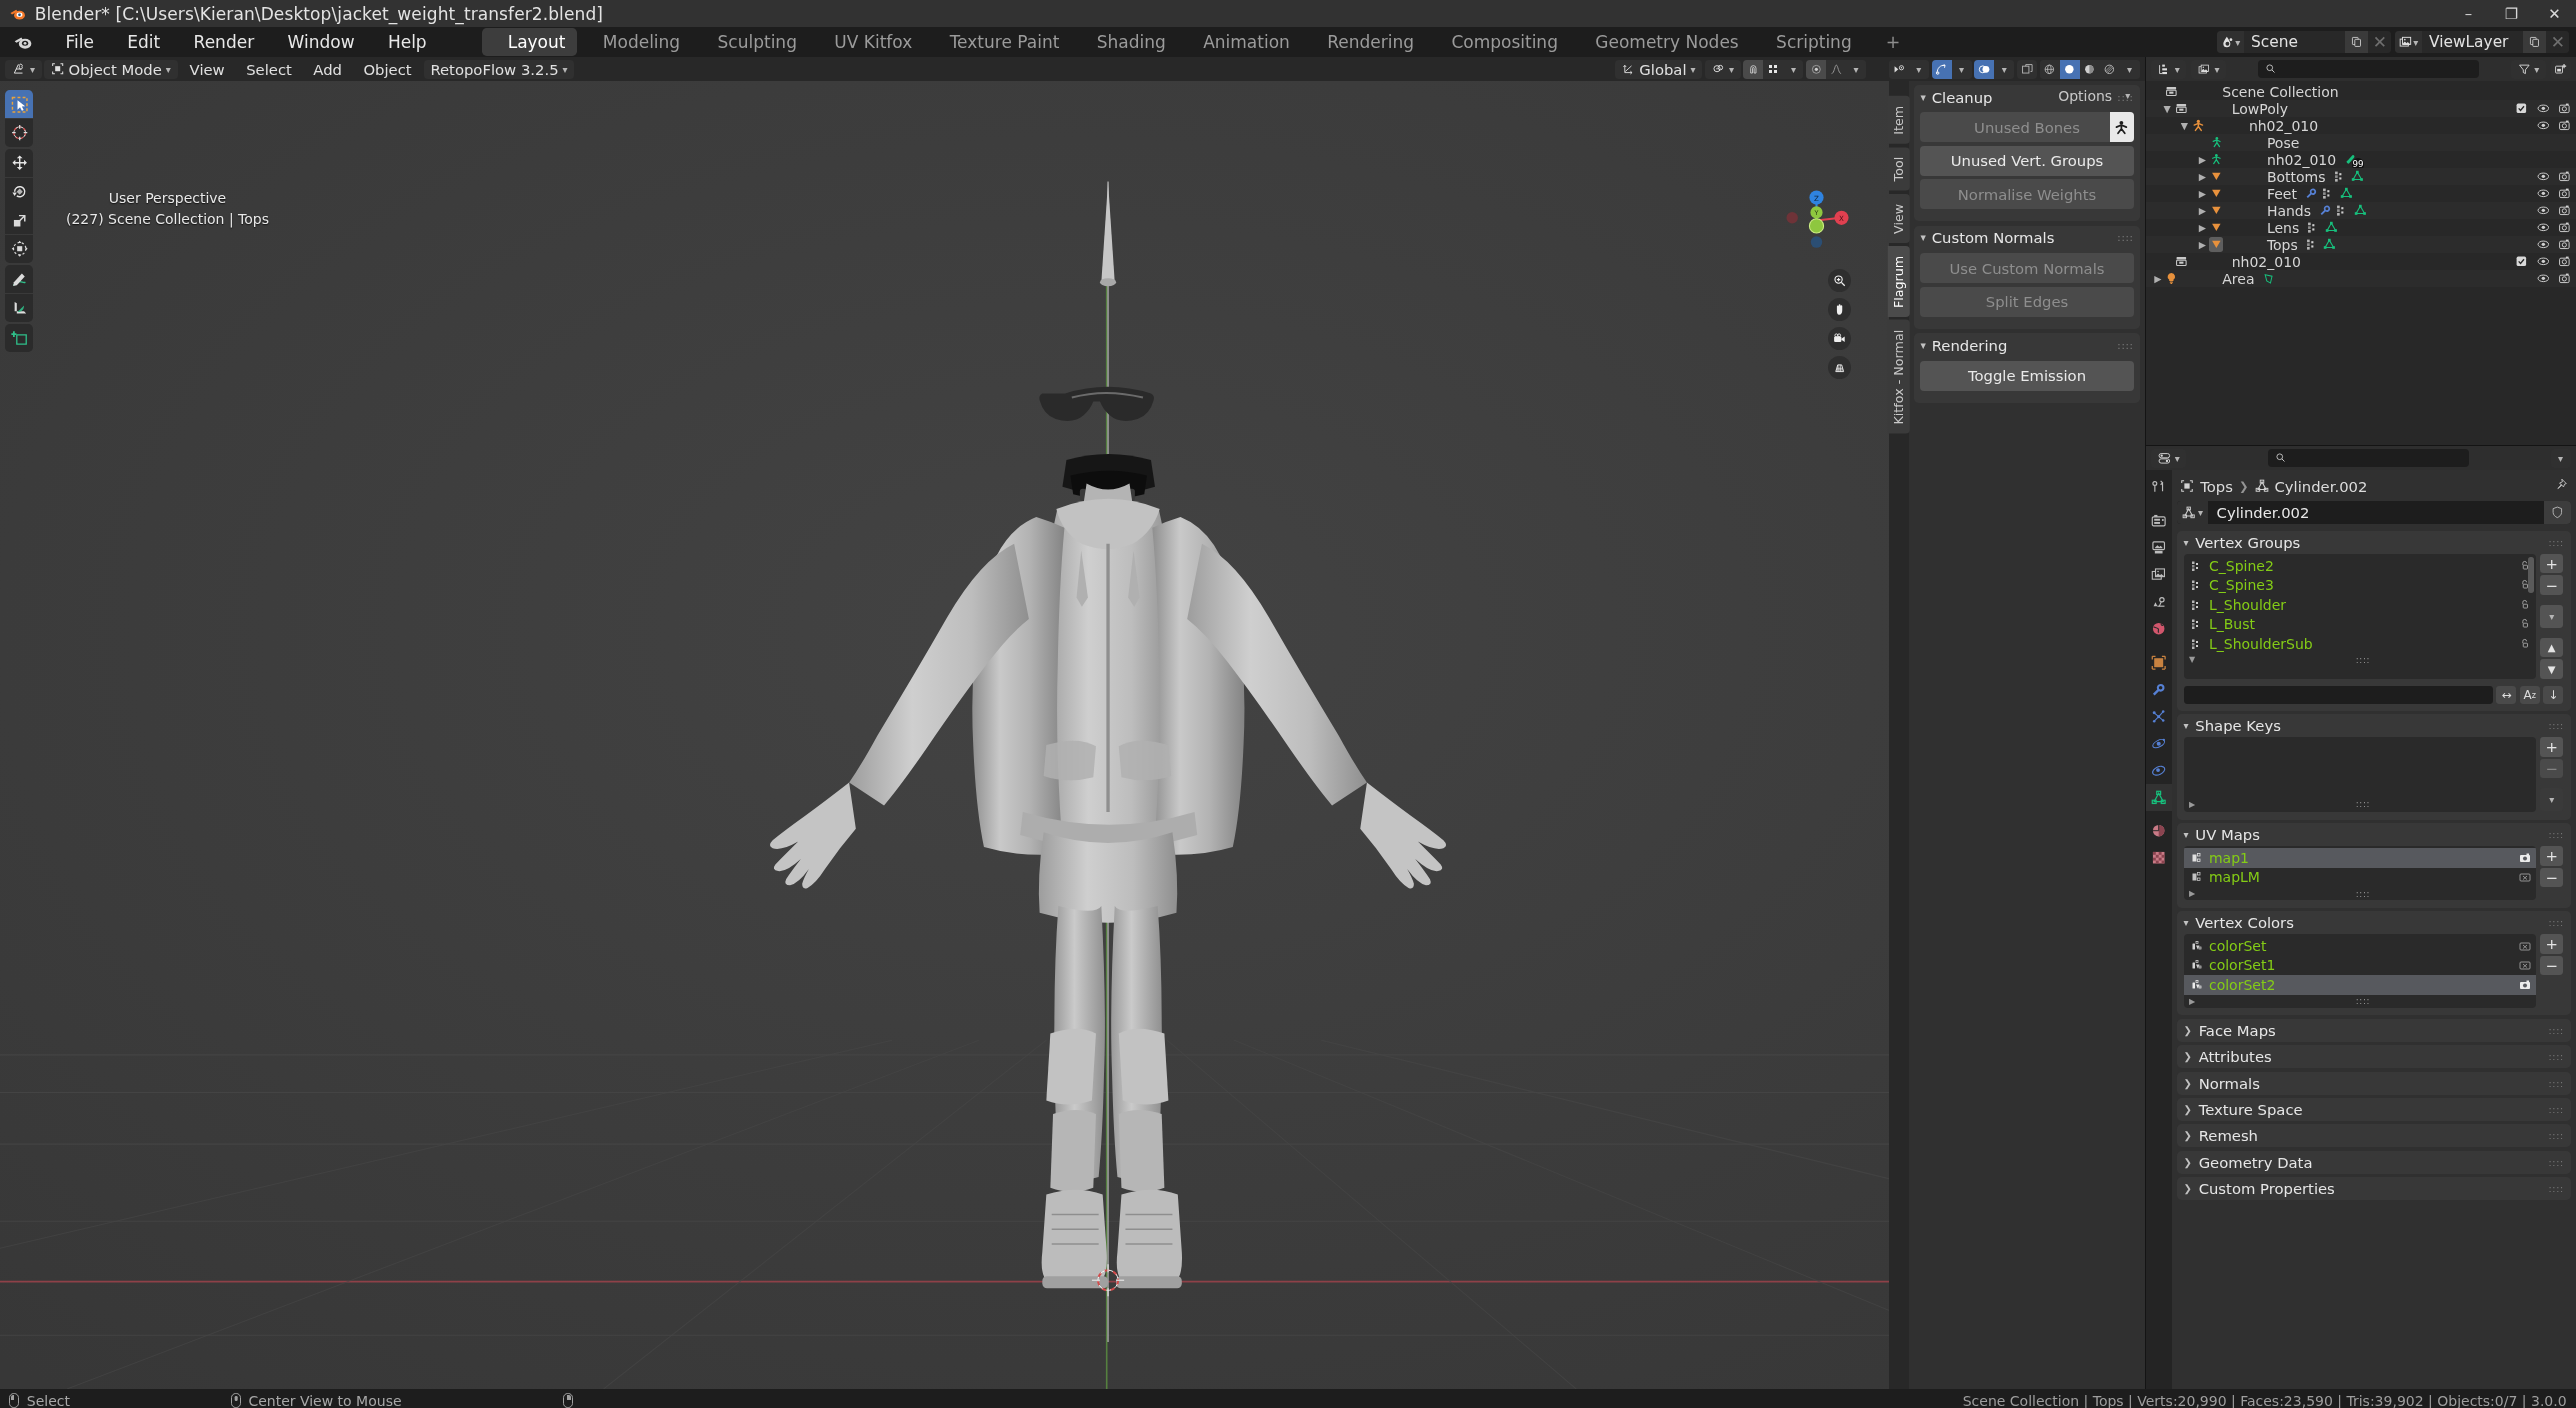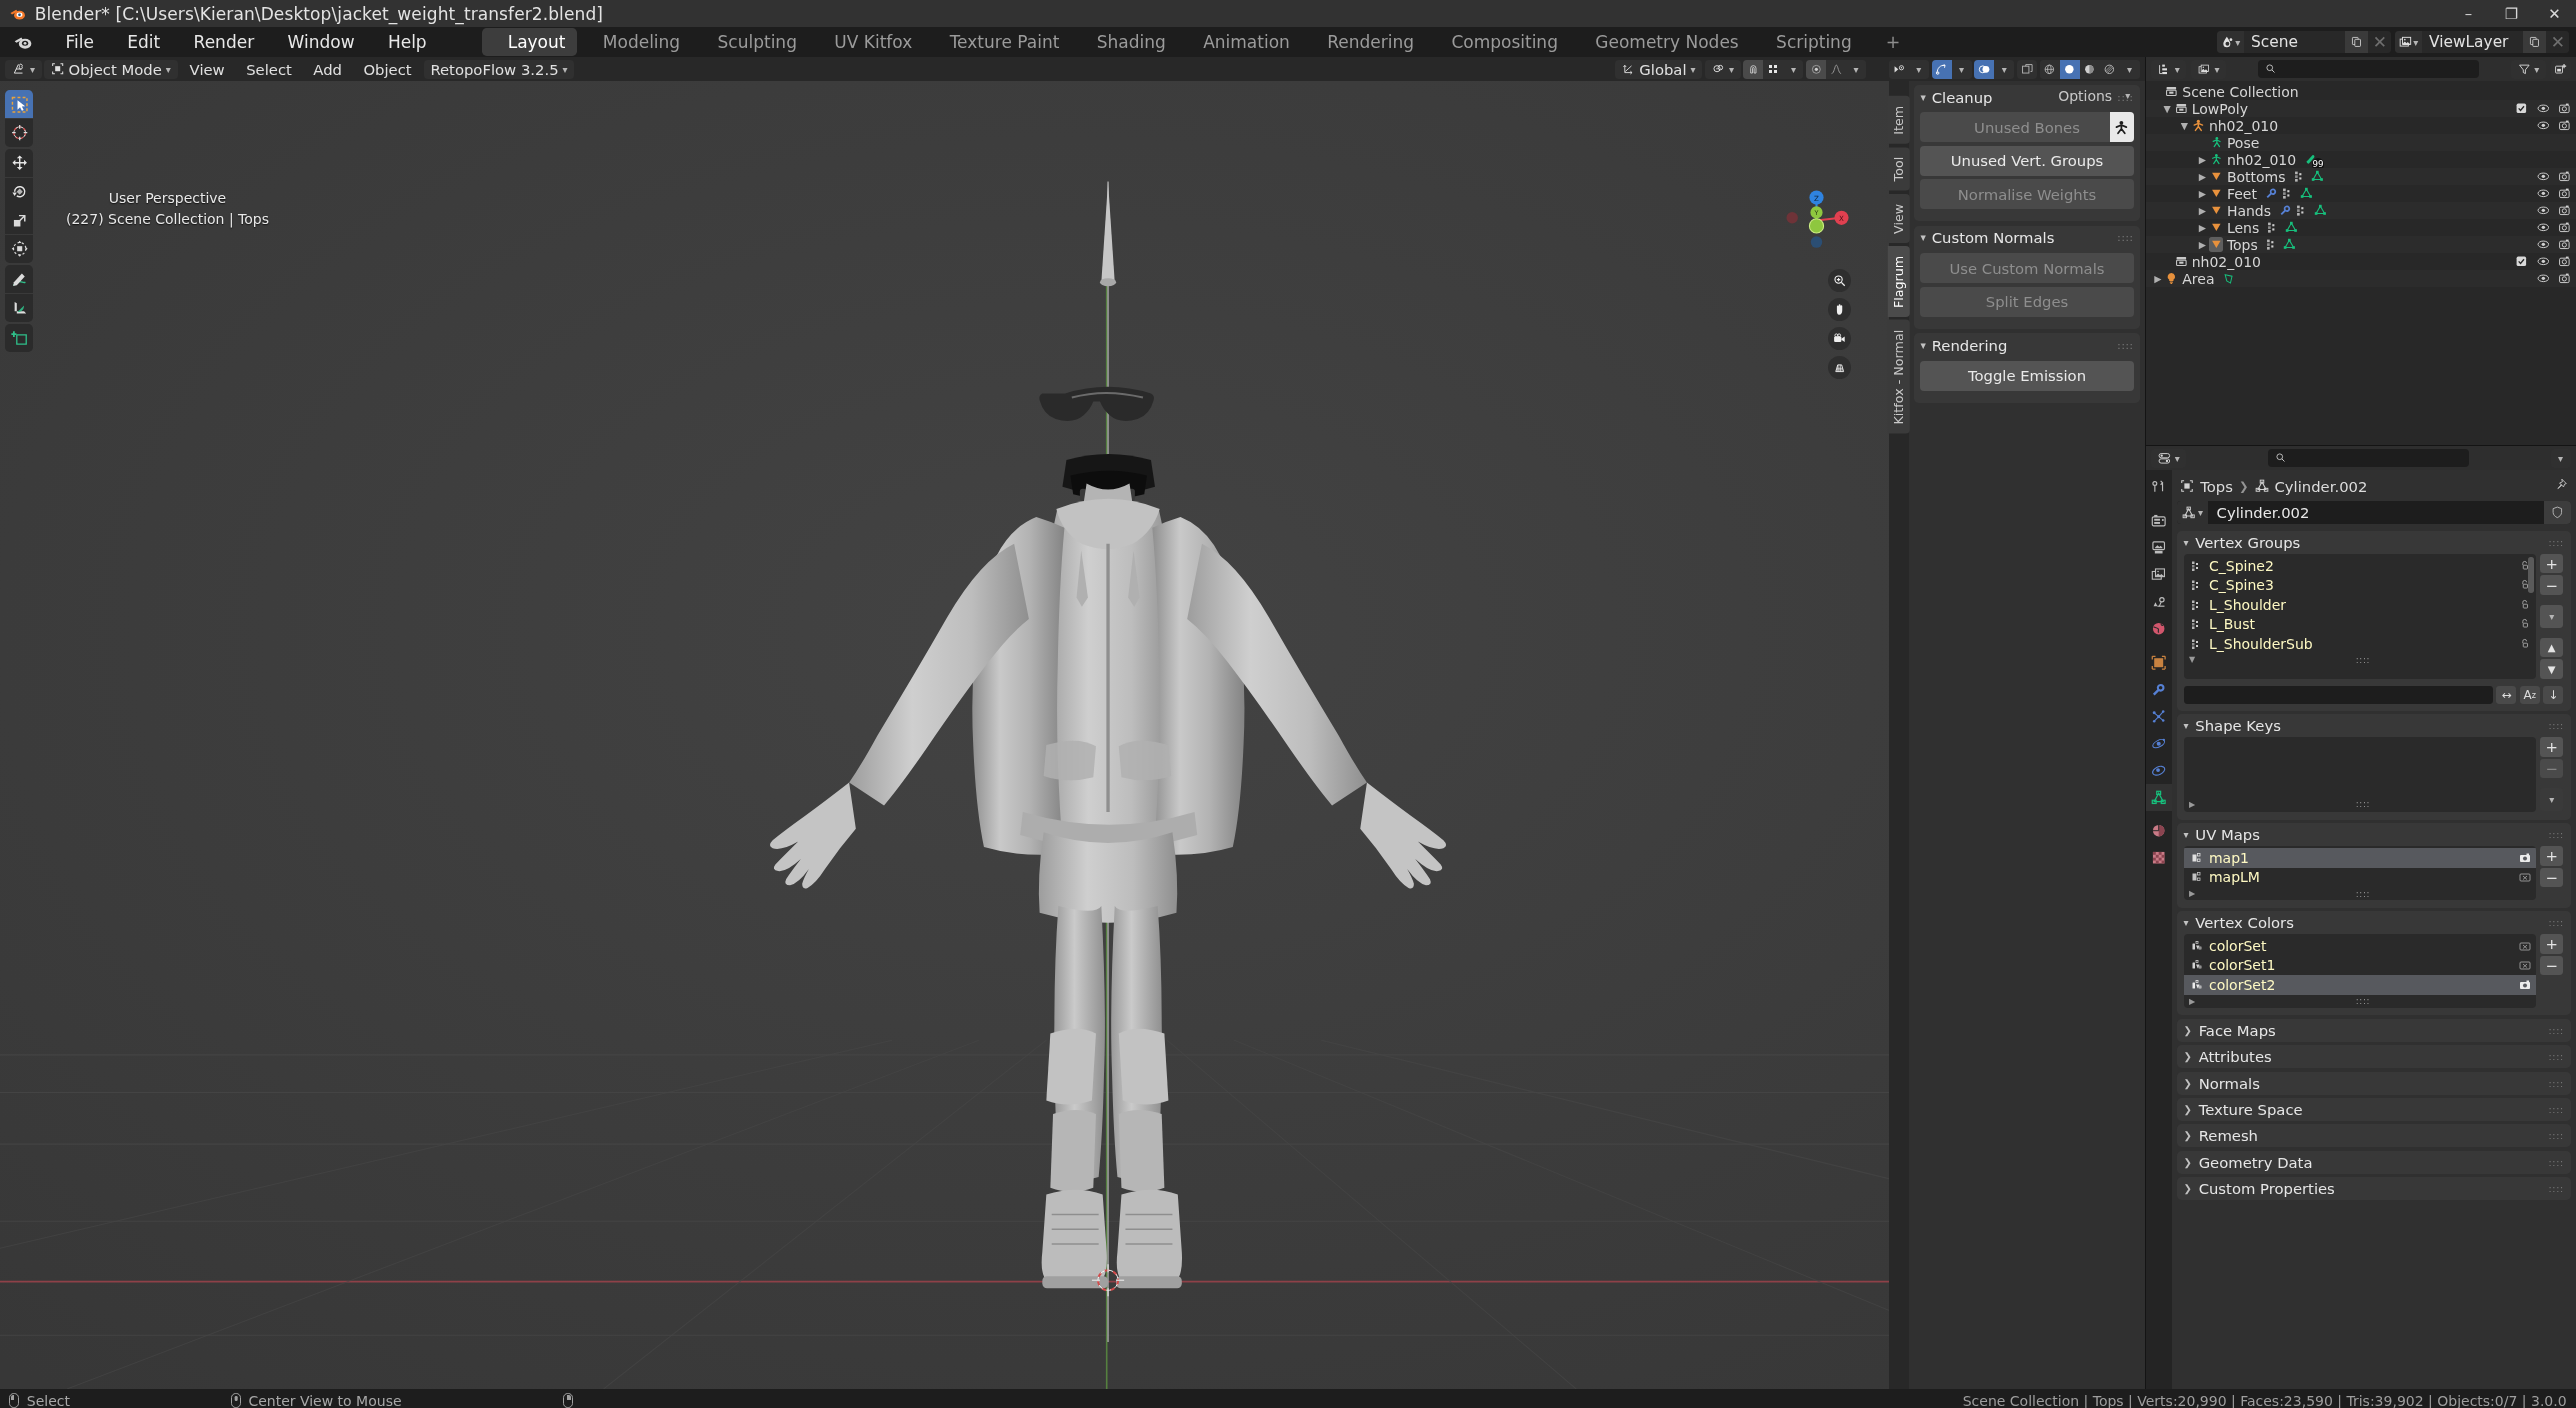--- a/index.html
+++ b/index.html
@@ -117,21 +117,21 @@
     padding:0 5.4px; gap:4.7px; flex:none; }
   #ol-search { flex:1; height:18px; background:#1d1d1d; border-radius:4px;
     display:flex; align-items:center; padding:0 7.4px; max-width:221px; margin:0 auto; }
   #ol-tree { flex:1; overflow:hidden; padding-top:2px; }
   .ol-row { height:17px; display:flex; align-items:center; font-size:14px;
     color:#d6d6d6; padding-right:5.4px; position:relative; }
   .ol-row.alt { background:#2c2c2c; }
   .ol-row .expand { width:12.7px; font-size:9.4px; color:#b0b0b0; text-align:center; flex:none; }
   .ol-row .oico { width:14.8px; height:14.8px; margin-right:3.4px; flex:none;
     display:flex; align-items:center; justify-content:center; }
-  .ol-row .olabel { white-space:nowrap; }
+  .ol-row .olabel { white-space:nowrap;margin-left:40px; }
   .ol-row .extras { display:flex; align-items:center; gap:4.7px; margin-left:8px; }
   .ol-row .rights { margin-left:auto; display:flex; align-items:center; gap:8.7px; }
   .ol-row svg { width:12.7px; height:12.7px; }
   .badge99 { position:absolute; font-size:8.7px; background:#111; color:#fff;
     border-radius:50%; width:12.7px; height:12.7px; display:flex; align-items:center;
     justify-content:center; }
 
   
   #props { flex:1; background:#282828; display:flex; flex-direction:column;
     border-top:1.3px solid #141414; }
@@ -161,21 +161,21 @@
 
   .pp { background:#383838; border-radius:4.7px; margin-bottom:3.4px; }
   .pp-head { display:flex; align-items:center; height:23px; padding:0 6.7px;
     font-size:14.8px; color:#e6e6e6; }
   .pp-head .tri { font-size:10px; margin-right:6.7px; color:#c2c2c2; }
   .pp-head .dots { margin-left:auto; color:#7a7a7a; font-size:9.4px; letter-spacing:0.7px; }
   .pp-body { padding:0 7.4px 7.4px 7.4px; display:flex; gap:4.7px; }
   .lbox { flex:1; background:#2a2a2a; border-radius:4px; padding:2px 0 0 0;
     position:relative; overflow:hidden; }
   .lrow { height:19.5px; display:flex; align-items:center; padding:0 4.7px;
-    font-size:14px; color:#fef9c3; }
+    font-size:14px; color:#84cc16; }
   .lrow.sel { background:#57595e; }
   .lrow .lico { width:16px; display:flex; align-items:center; justify-content:center;
     margin-right:4px; }
   .lrow .lright { margin-left:auto; display:flex; align-items:center; }
   .lfoot { height:13.4px; display:flex; align-items:center; padding:0 4.7px;
     color:#9a9a9a; font-size:8.7px; }
   .lfoot .dots { margin:0 auto; letter-spacing:0.7px; }
   .lsb { position:absolute; right:2px; top:3.4px; width:5.4px; height:36px;
     background:#5a5a5a; border-radius:2.7px; }
   .sidebtns { width:23px; display:flex; flex-direction:column; gap:2px; }

